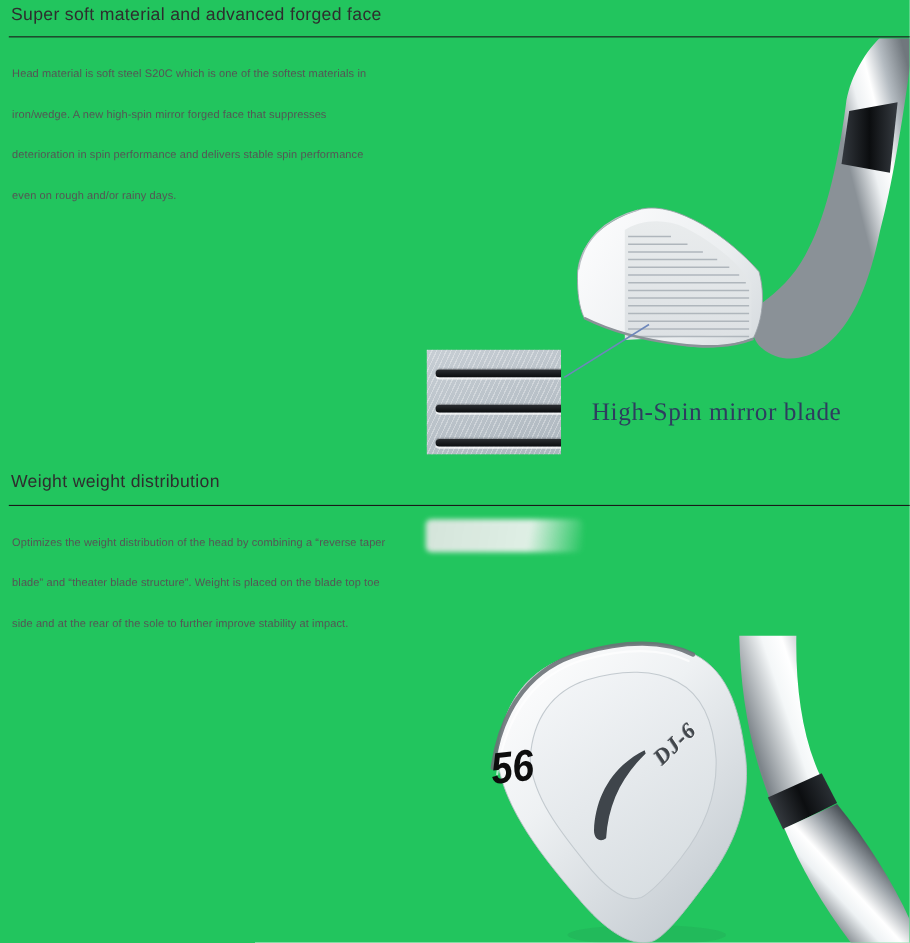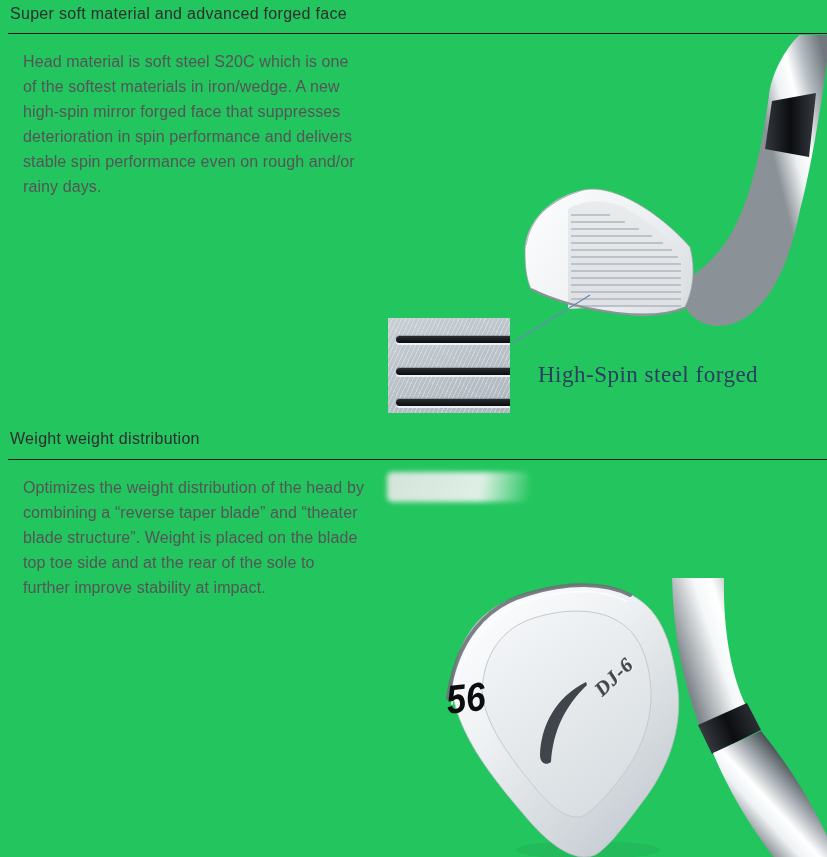--- a/index.html
+++ b/index.html
@@ -1,21 +1,21 @@
 <!DOCTYPE html>
 <html><head>
 <meta charset="utf-8">
 <style>
   html,body{margin:0;padding:0;background:#ffffff;}
   .page{position:relative;width:827px;height:857px;background:#22c55e;overflow:hidden;
         font-family:"Liberation Sans",sans-serif;padding-left:37px;}
   .heading{position:absolute;left:10px;margin:0;font-size:16px;font-weight:400;
            color:#2e2e2e;letter-spacing:.3px;line-height:20px;}
   .rule{position:absolute;left:8px;right:0;height:0;border-top:1.6px solid #1a1a1a;}
-  .para{position:absolute;left:23px;width:342px;margin:0;font-size:16px;line-height:25px;
+  .para{position:absolute;left:11px;width:342px;margin:0;font-size:10px;line-height:37px;
         color:#555555;letter-spacing:.1px;}
   .caption{position:absolute;left:538px;top:362px;font-family:"Liberation Serif",serif;
            font-size:23px;color:#2e3d5f;letter-spacing:.5px;}
   .photo{position:absolute;}
   
   .inset{position:absolute;left:388px;top:318px;width:122px;height:95px;
          background:
            repeating-linear-gradient(115deg,rgba(255,255,255,.32) 0 1px,rgba(255,255,255,0) 1px 4px),
            linear-gradient(160deg,#c7ced4,#aeb7bf);}
   .groove-bar{position:absolute;left:8px;right:0;height:7px;
@@ -94,21 +94,21 @@
     <path fill="none" stroke="#b6bdc2" stroke-width="1.2" d="M 146 210 C 150 185 168 164 200 156"></path>
     <line x1="210" y1="260" x2="133" y2="308" stroke="#6d87bb" stroke-width="1.4"></line>
   </svg>
 
   <div class="inset">
     <div class="groove-bar g1"></div>
     <div class="groove-bar g2"></div>
     <div class="groove-bar g3"></div>
   </div>
 
-  <div class="caption">High-Spin steel forged</div>
+  <div class="caption">High-Spin mirror blade</div>
 
   <h2 class="heading" style="top:429px">Weight weight distribution</h2>
   <div class="rule" style="top:459px"></div>
   <p class="para" style="top:475px">Optimizes the weight distribution of the head by combining a “reverse taper blade” and “theater blade structure”. Weight is placed on the blade top toe side and at the rear of the sole to further improve stability at impact.</p>
 
   <div class="smudge"></div>
 
   <svg class="photo" style="left:420px;top:578px" width="407" height="281" viewBox="0 0 407 281">
     <defs>
       <linearGradient id="g-shaft2" gradientUnits="userSpaceOnUse" x1="245" y1="40" x2="340" y2="8">

